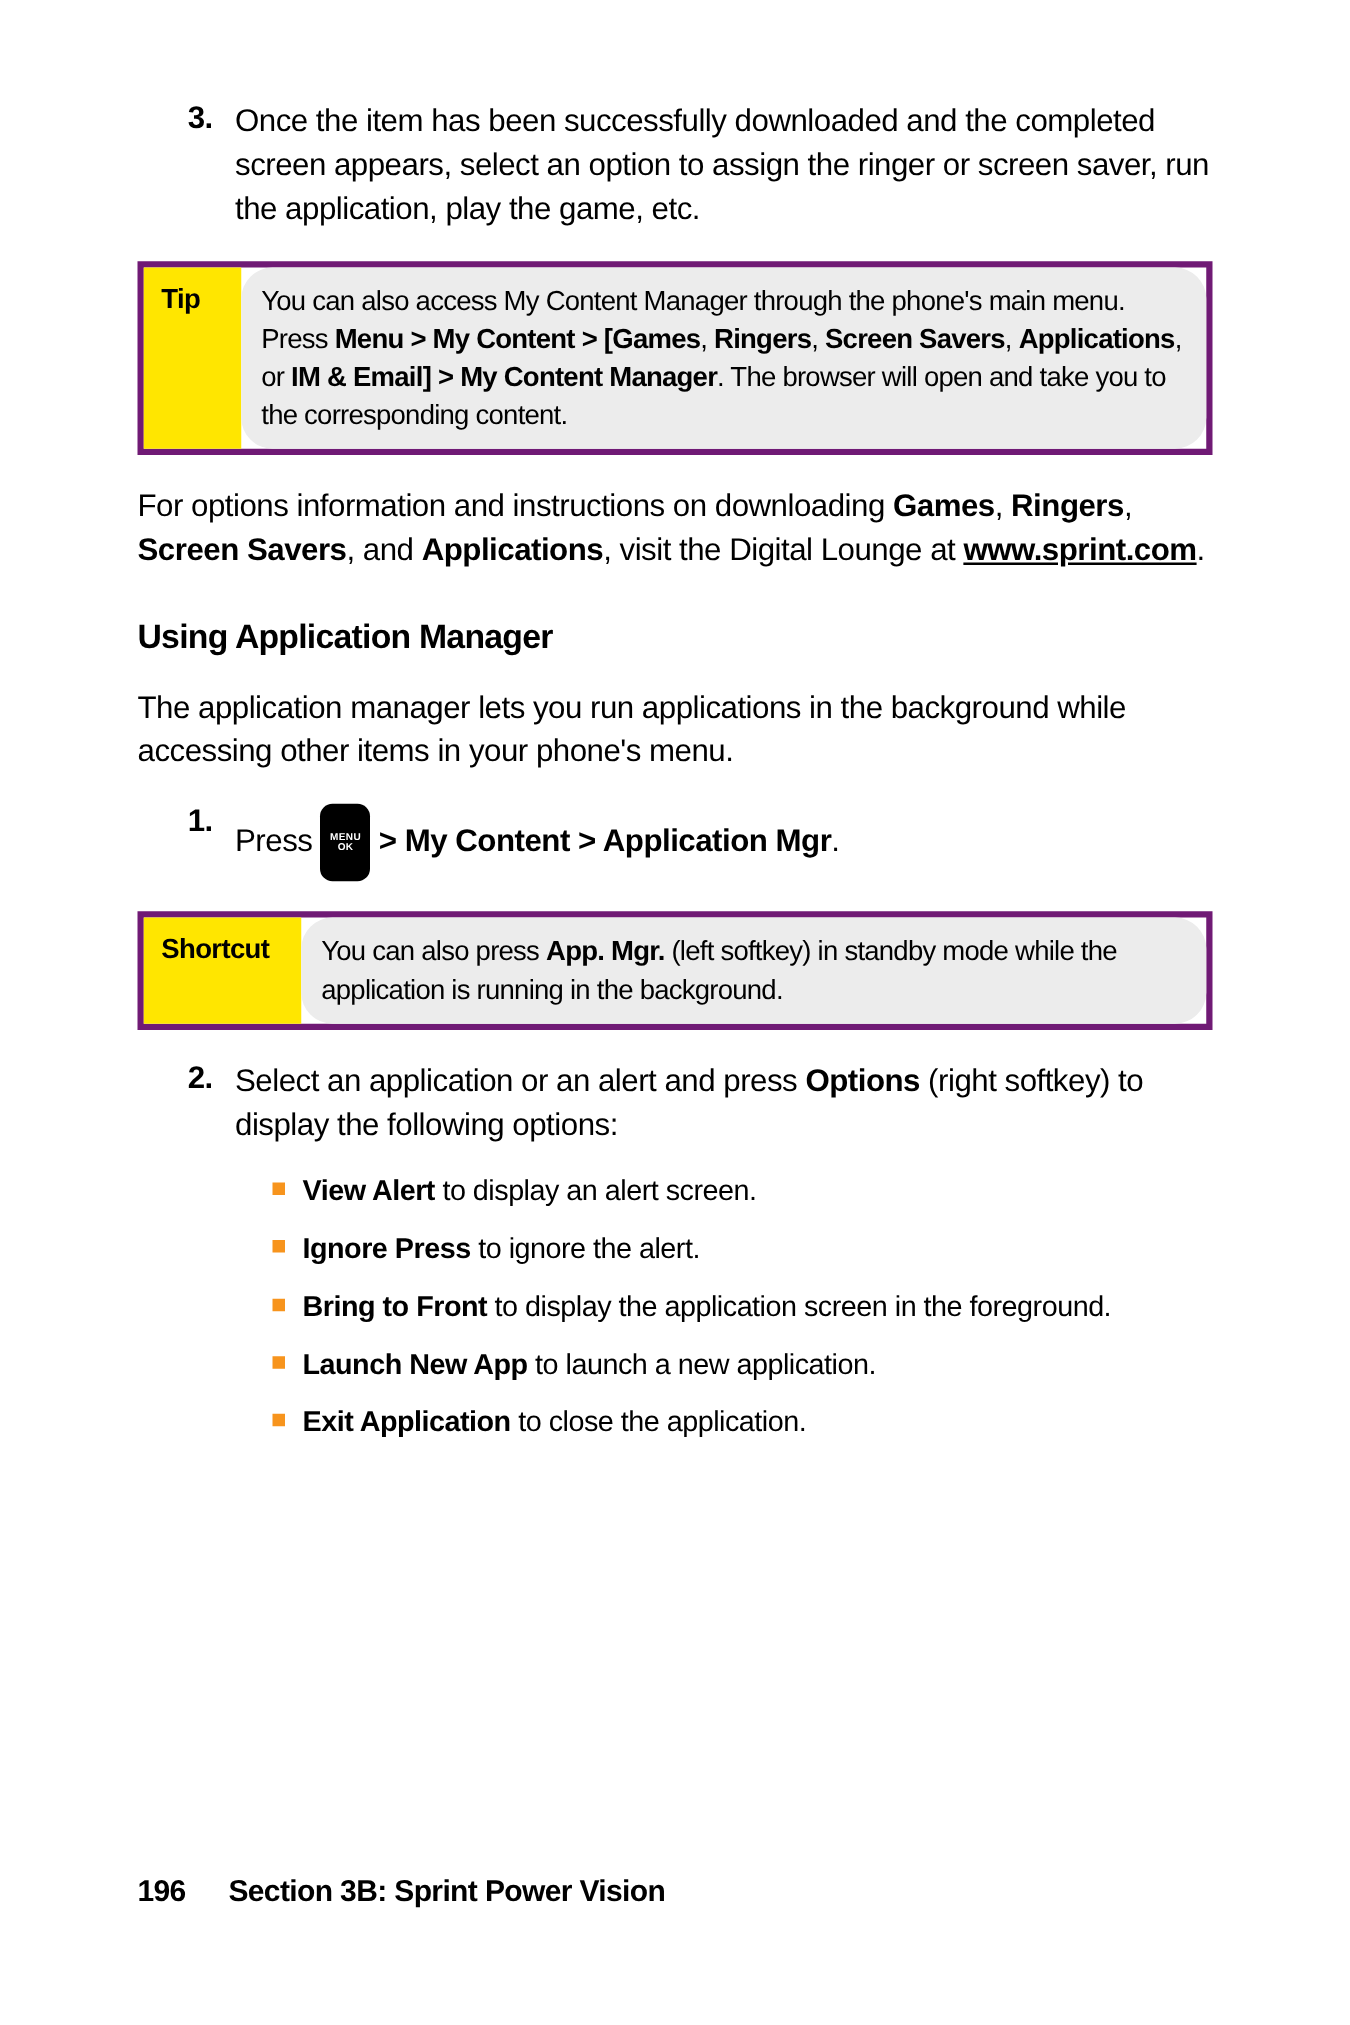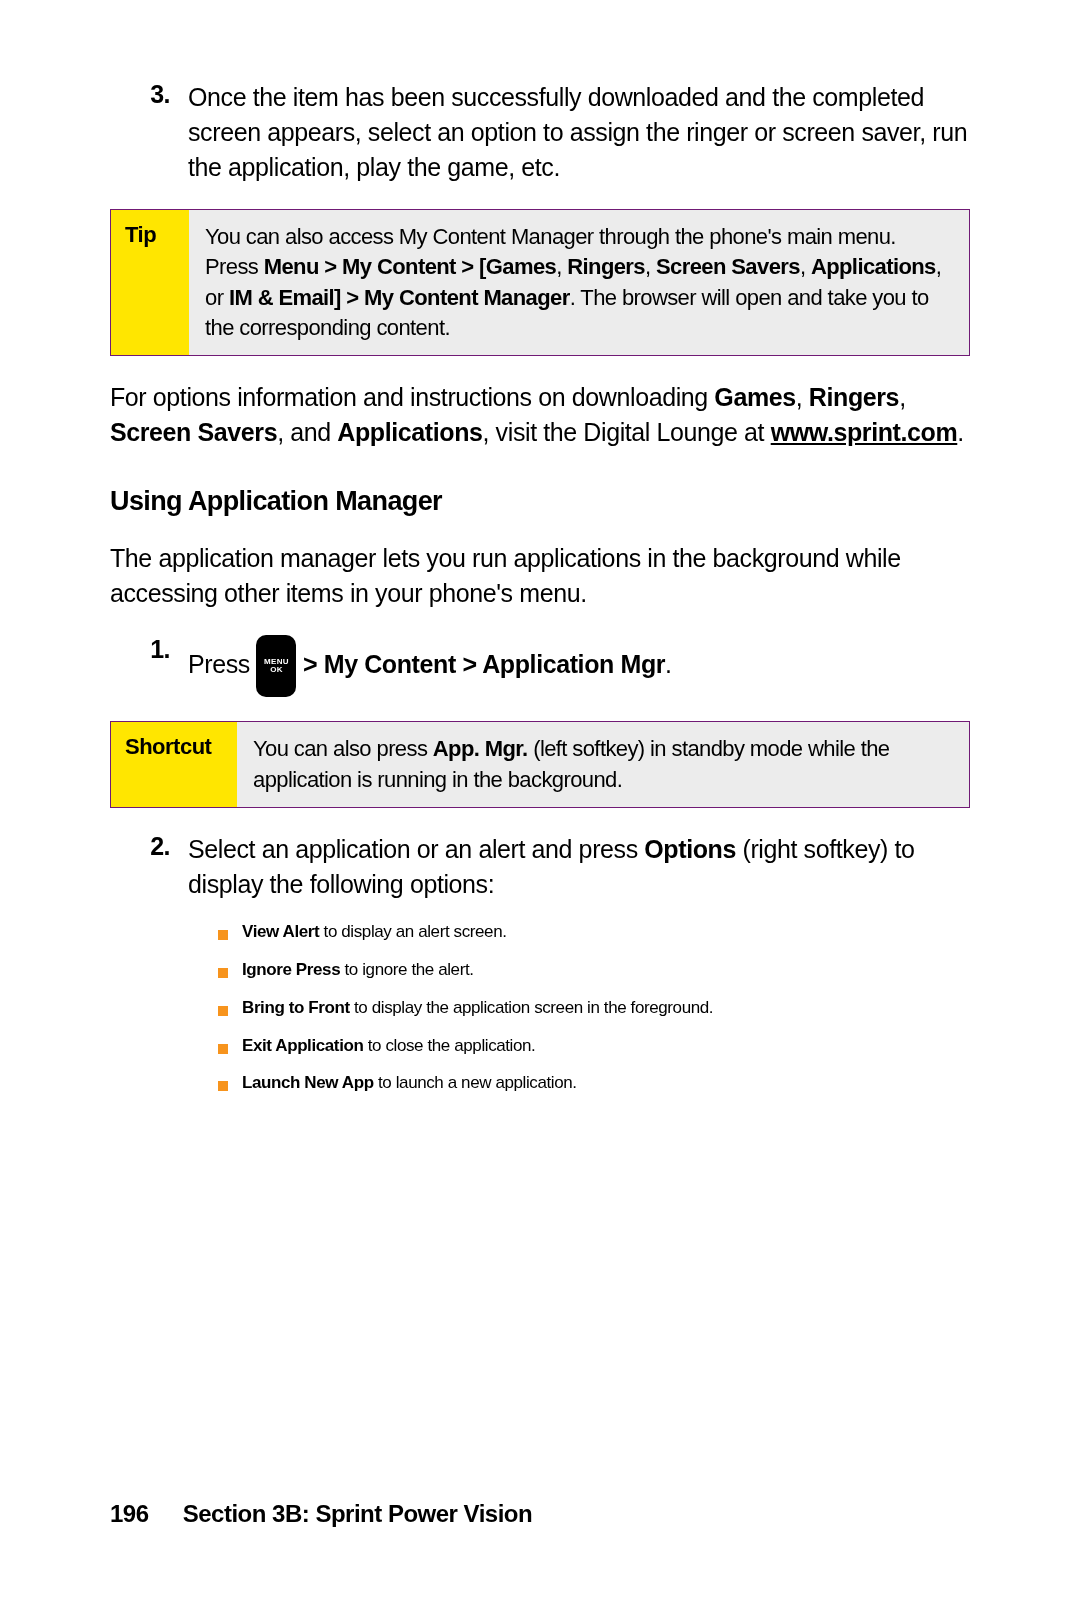--- a/index.html
+++ b/index.html
@@ -34,41 +34,42 @@
     font-size: 25px;
     letter-spacing: -0.5px;
     flex-shrink: 0;
   }
   .ol-body {
     font-size: 25px;
     line-height: 1.4;
     letter-spacing: -0.4px;
   }
   .tip-box, .shortcut-box {
-    border: 1px solid #701a75;
+    border: 5px solid #701a75;
     display: flex;
     margin: 24px 0 24px 0;
   }
   .tip-label, .shortcut-label {
     background: #ffe600;
     font-weight: 700;
     padding: 12px 14px;
     font-size: 22px;
     letter-spacing: -0.5px;
     flex-shrink: 0;
   }
   .tip-label { width: 50px; }
   .shortcut-label { width: 98px; }
   .tip-text, .shortcut-text {
     background: #ececec;
     padding: 12px 16px;
     font-size: 22px;
     line-height: 1.38;
     letter-spacing: -0.6px;
     flex: 1;
+    border-radius: 25px;
   }
   .para {
     font-size: 25px;
     line-height: 1.4;
     letter-spacing: -0.4px;
     margin: 24px 0;
   }
   .h3 {
     font-size: 27px;
     font-weight: 700;
@@ -104,21 +105,21 @@
     margin-bottom: 14px;
   }
   .bullet-sq {
     width: 10px;
     height: 10px;
     background: #f7941d;
     margin: 10px 14px 0 30px;
     flex-shrink: 0;
   }
   .sub-body {
-    font-size: 17px;
+    font-size: 23px;
     line-height: 1.4;
     letter-spacing: -0.4px;
   }
   .footer {
     position: absolute;
     bottom: 92px;
     left: 110px;
     font-size: 24px;
     font-weight: 700;
     letter-spacing: -0.5px;
@@ -185,25 +186,25 @@
           <li>
             <div class="bullet-sq"></div>
             <div class="sub-body"><span class="bold">Ignore Press</span><span> to ignore the alert.</span></div>
           </li>
           <li>
             <div class="bullet-sq"></div>
             <div class="sub-body"><span class="bold">Bring to Front</span><span> to display the application screen in the foreground.</span></div>
           </li>
           <li>
             <div class="bullet-sq"></div>
+            <div class="sub-body"><span class="bold">Launch New App</span><span> to launch a new application.</span></div>
+          </li>
+          <li>
+            <div class="bullet-sq"></div>
             <div class="sub-body"><span class="bold">Exit Application</span><span> to close the application.</span></div>
-          </li>
-          <li>
-            <div class="bullet-sq"></div>
-            <div class="sub-body"><span class="bold">Launch New App</span><span> to launch a new application.</span></div>
           </li>
         </ul>
       </div>
     </li>
   </ol>
 
 </div>
 
 <div class="footer">
   <span class="pagenum">196</span>

